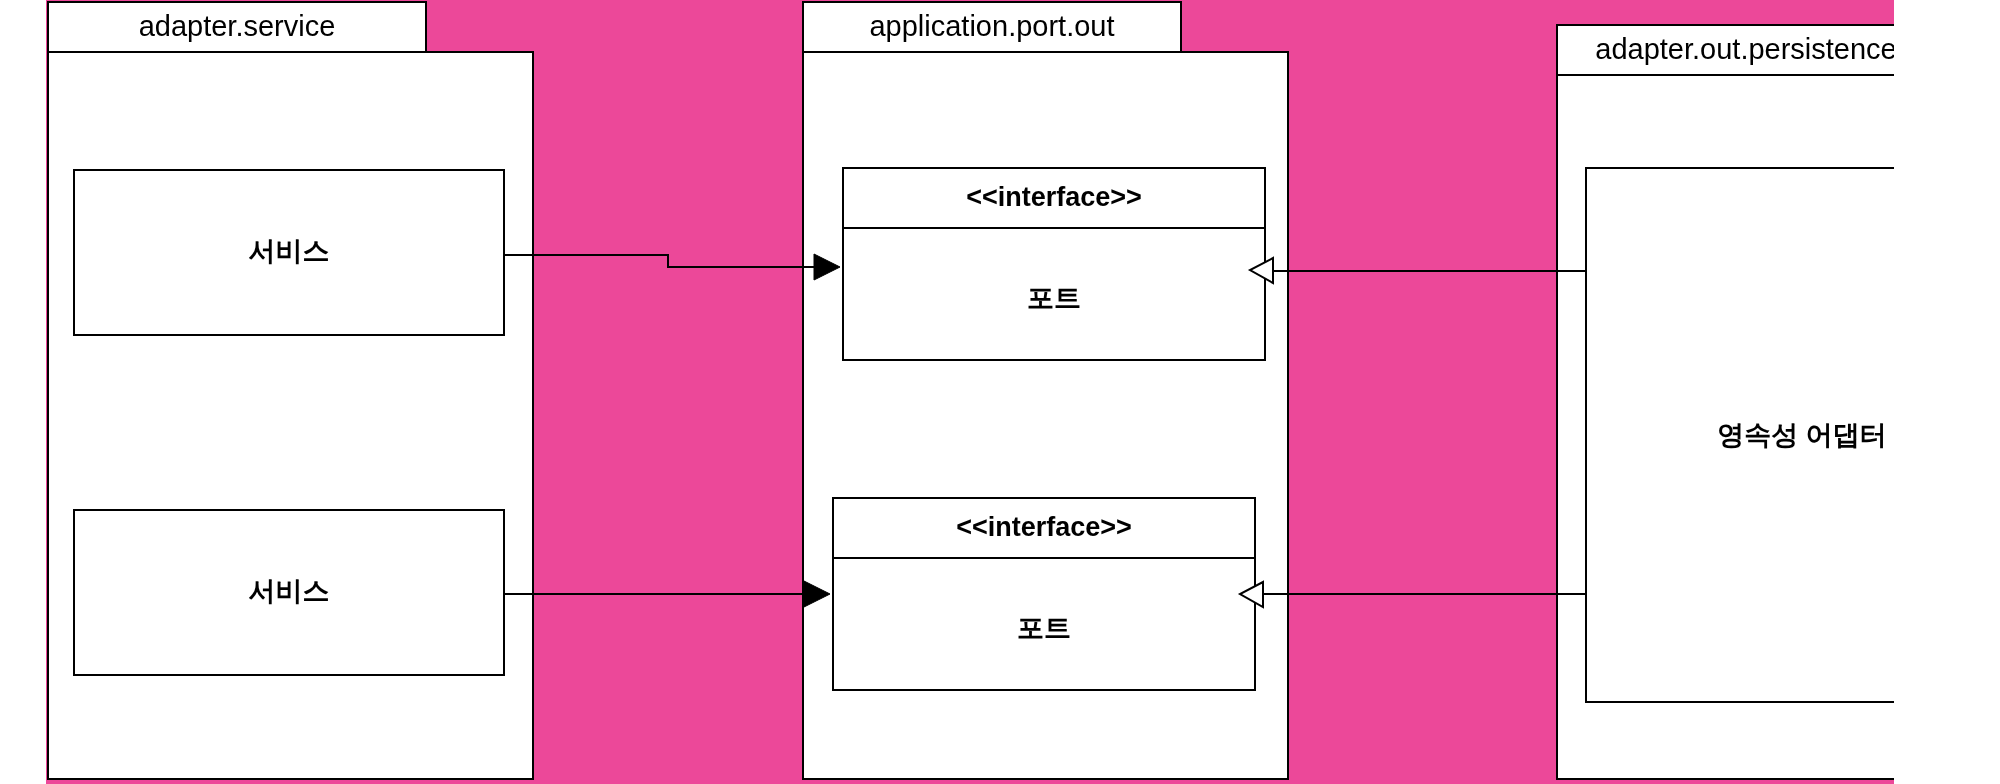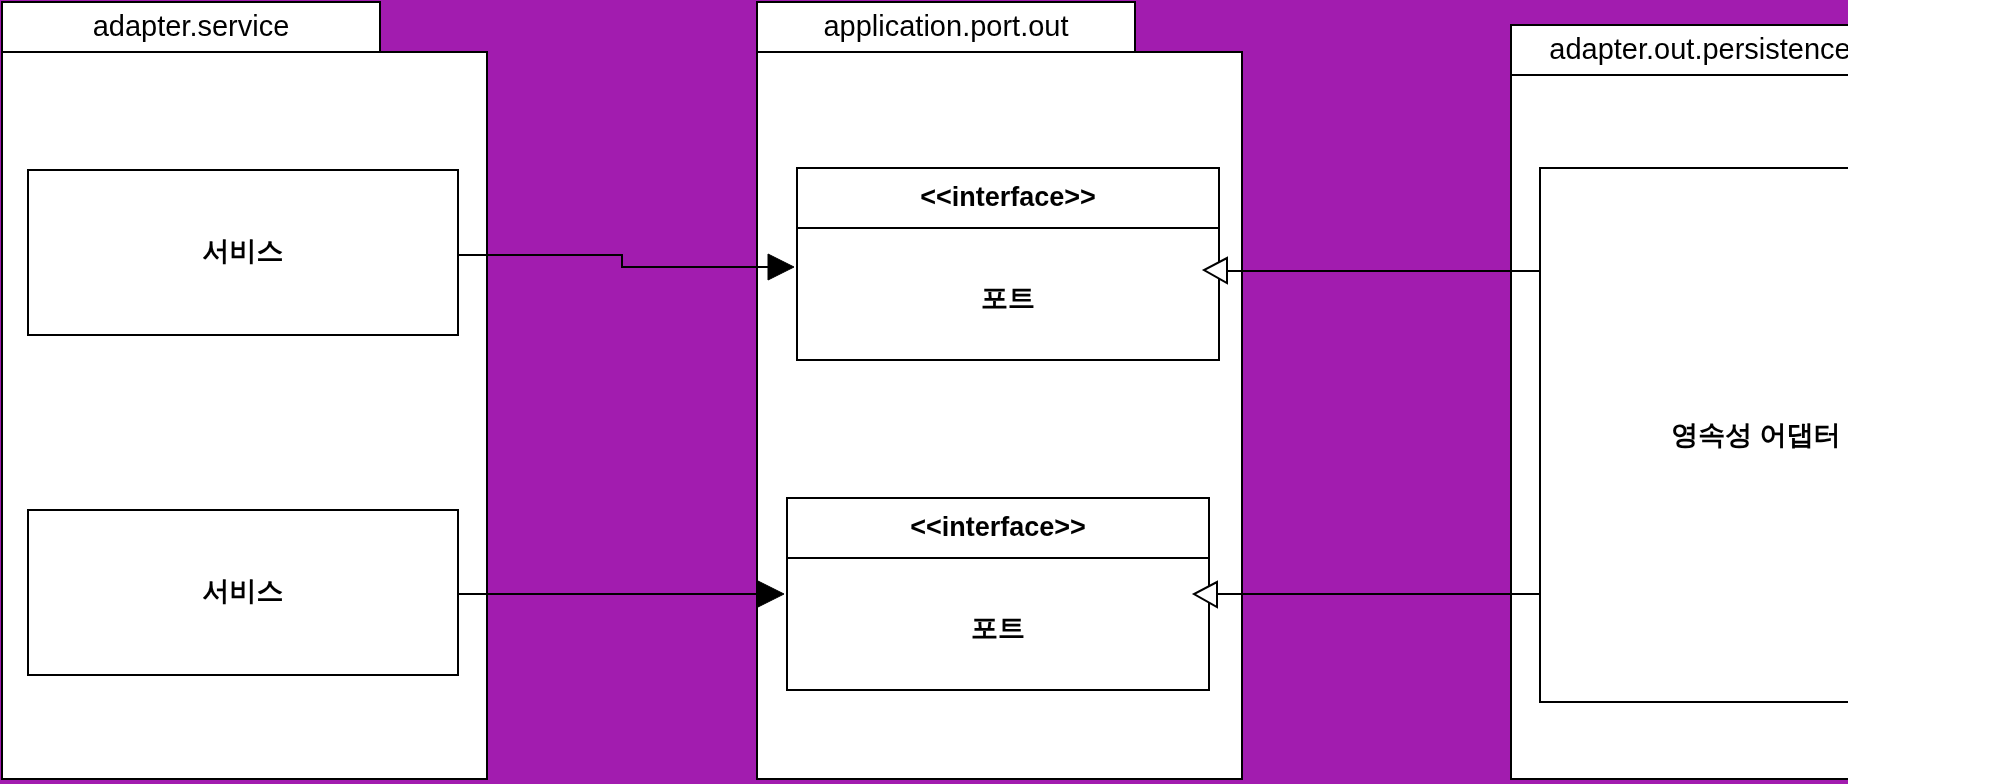--- a/index.html
+++ b/index.html
@@ -8,22 +8,23 @@
     padding: 0;
     background: #ffffff;
   }
   body {
     font-family: "Liberation Sans", sans-serif;
   }
   #diagram-root {
     position: relative;
     width: 1848px;
     height: 784px;
-    background: #a21caf;
+    background: #ec4899;
     overflow: hidden;
+    margin-left: 46px;
   }
   svg#diagram-svg {
     position: absolute;
     top: 0;
     left: 0;
     width: 2000px;
     height: 784px;
     display: block;
   }
   .pkg-shape,

